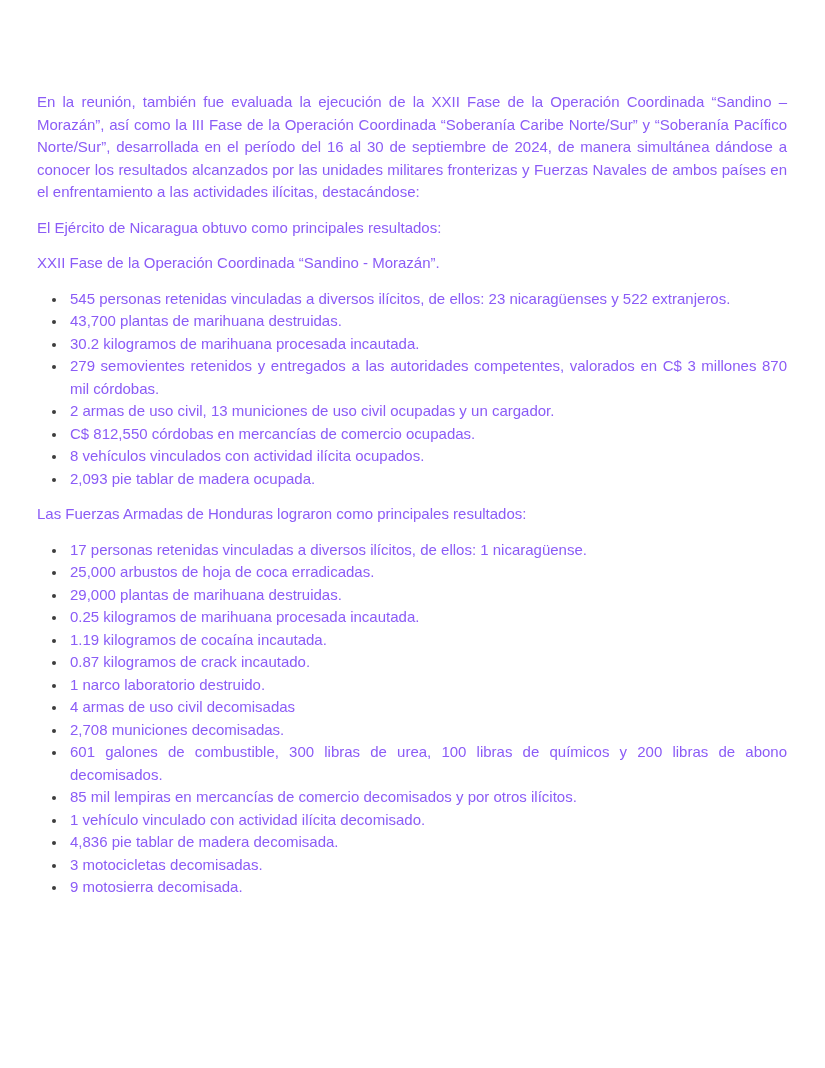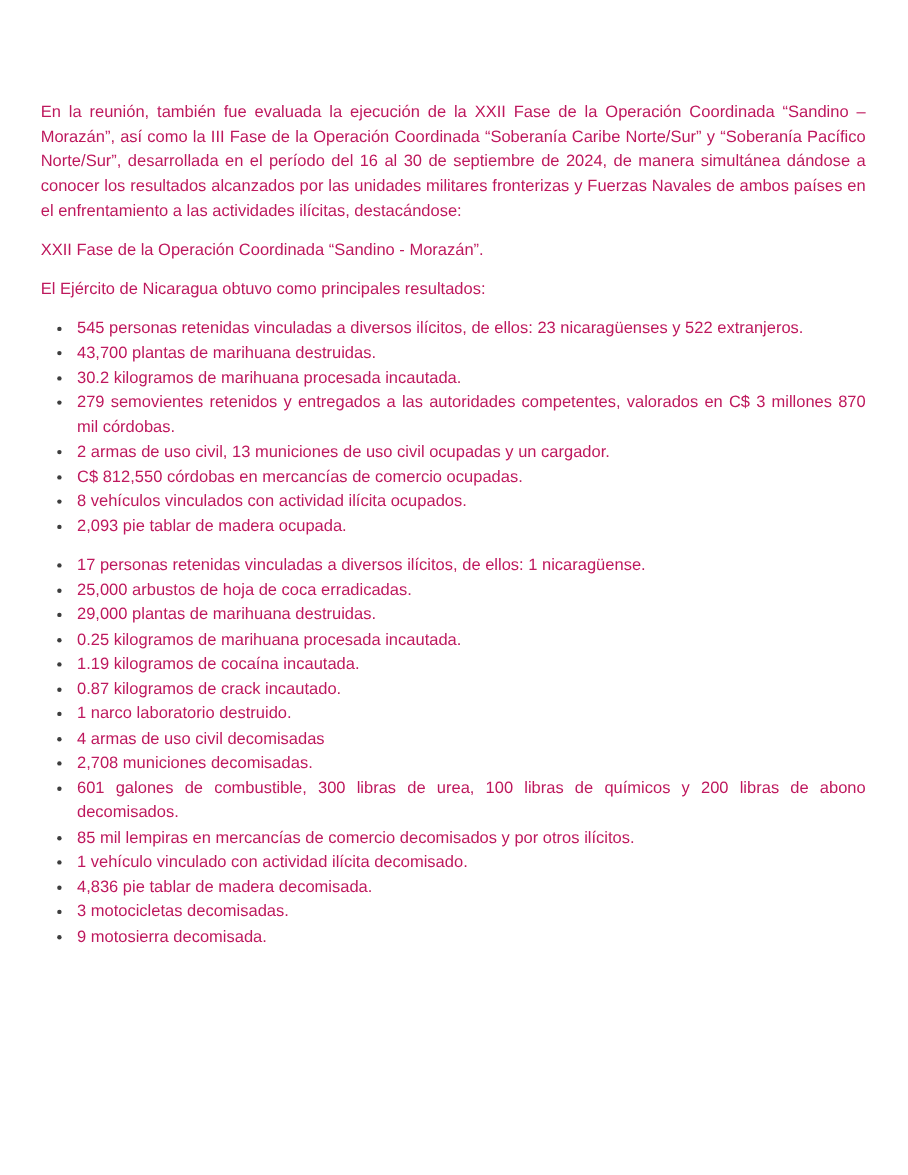--- a/index.html
+++ b/index.html
@@ -17,21 +17,21 @@
     box-sizing: border-box;
   }
   .content {
     position: absolute;
     top: 91px;
     left: 37px;
     width: 750px;
     font-family: "Liberation Sans", "DejaVu Sans", sans-serif;
     font-size: 15px;
     line-height: 22.5px;
-    color: #be185d;
+    color: #8b5cf6;
     -webkit-font-smoothing: antialiased;
   }
   .para {
     margin: 0 0 13px 0;
     text-align: justify;
   }
   .line {
     margin: 0 0 13px 0;
     text-align: left;
   }
@@ -51,35 +51,36 @@
   }
 </style>
 </head>
 <body>
 
 <div class="page">
   <div class="content">
 
     <p class="para">En la reunión, también fue evaluada la ejecución de la XXII Fase de la Operación Coordinada “Sandino – Morazán”, así como la III Fase de la Operación Coordinada “Soberanía Caribe Norte/Sur” y “Soberanía Pacífico Norte/Sur”, desarrollada en el período del 16 al 30 de septiembre de 2024, de manera simultánea dándose a conocer los resultados alcanzados por las unidades militares fronterizas y Fuerzas Navales de ambos países en el enfrentamiento a las actividades ilícitas, destacándose:</p>
 
+    <p class="line">El Ejército de Nicaragua obtuvo como principales resultados:</p>
+
     <p class="line">XXII Fase de la Operación Coordinada “Sandino - Morazán”.</p>
-
-    <p class="line">El Ejército de Nicaragua obtuvo como principales resultados:</p>
 
     <ul class="results">
       <li>545 personas retenidas vinculadas a diversos ilícitos, de ellos: 23 nicaragüenses y 522 extranjeros.</li>
       <li>43,700 plantas de marihuana destruidas.</li>
       <li>30.2 kilogramos de marihuana procesada incautada.</li>
       <li>279 semovientes retenidos y entregados a las autoridades competentes, valorados en C$ 3 millones 870 mil córdobas.</li>
       <li>2 armas de uso civil, 13 municiones de uso civil ocupadas y un cargador.</li>
       <li>C$ 812,550 córdobas en mercancías de comercio ocupadas.</li>
       <li>8 vehículos vinculados con actividad ilícita ocupados.</li>
       <li>2,093 pie tablar de madera ocupada.</li>
     </ul>
 
+    <p class="line">Las Fuerzas Armadas de Honduras lograron como principales resultados:</p>
 
     <ul class="results">
       <li>17 personas retenidas vinculadas a diversos ilícitos, de ellos: 1 nicaragüense.</li>
       <li>25,000 arbustos de hoja de coca erradicadas.</li>
       <li>29,000 plantas de marihuana destruidas.</li>
       <li>0.25 kilogramos de marihuana procesada incautada.</li>
       <li>1.19 kilogramos de cocaína incautada.</li>
       <li>0.87 kilogramos de crack incautado.</li>
       <li>1 narco laboratorio destruido.</li>
       <li>4 armas de uso civil decomisadas</li>

